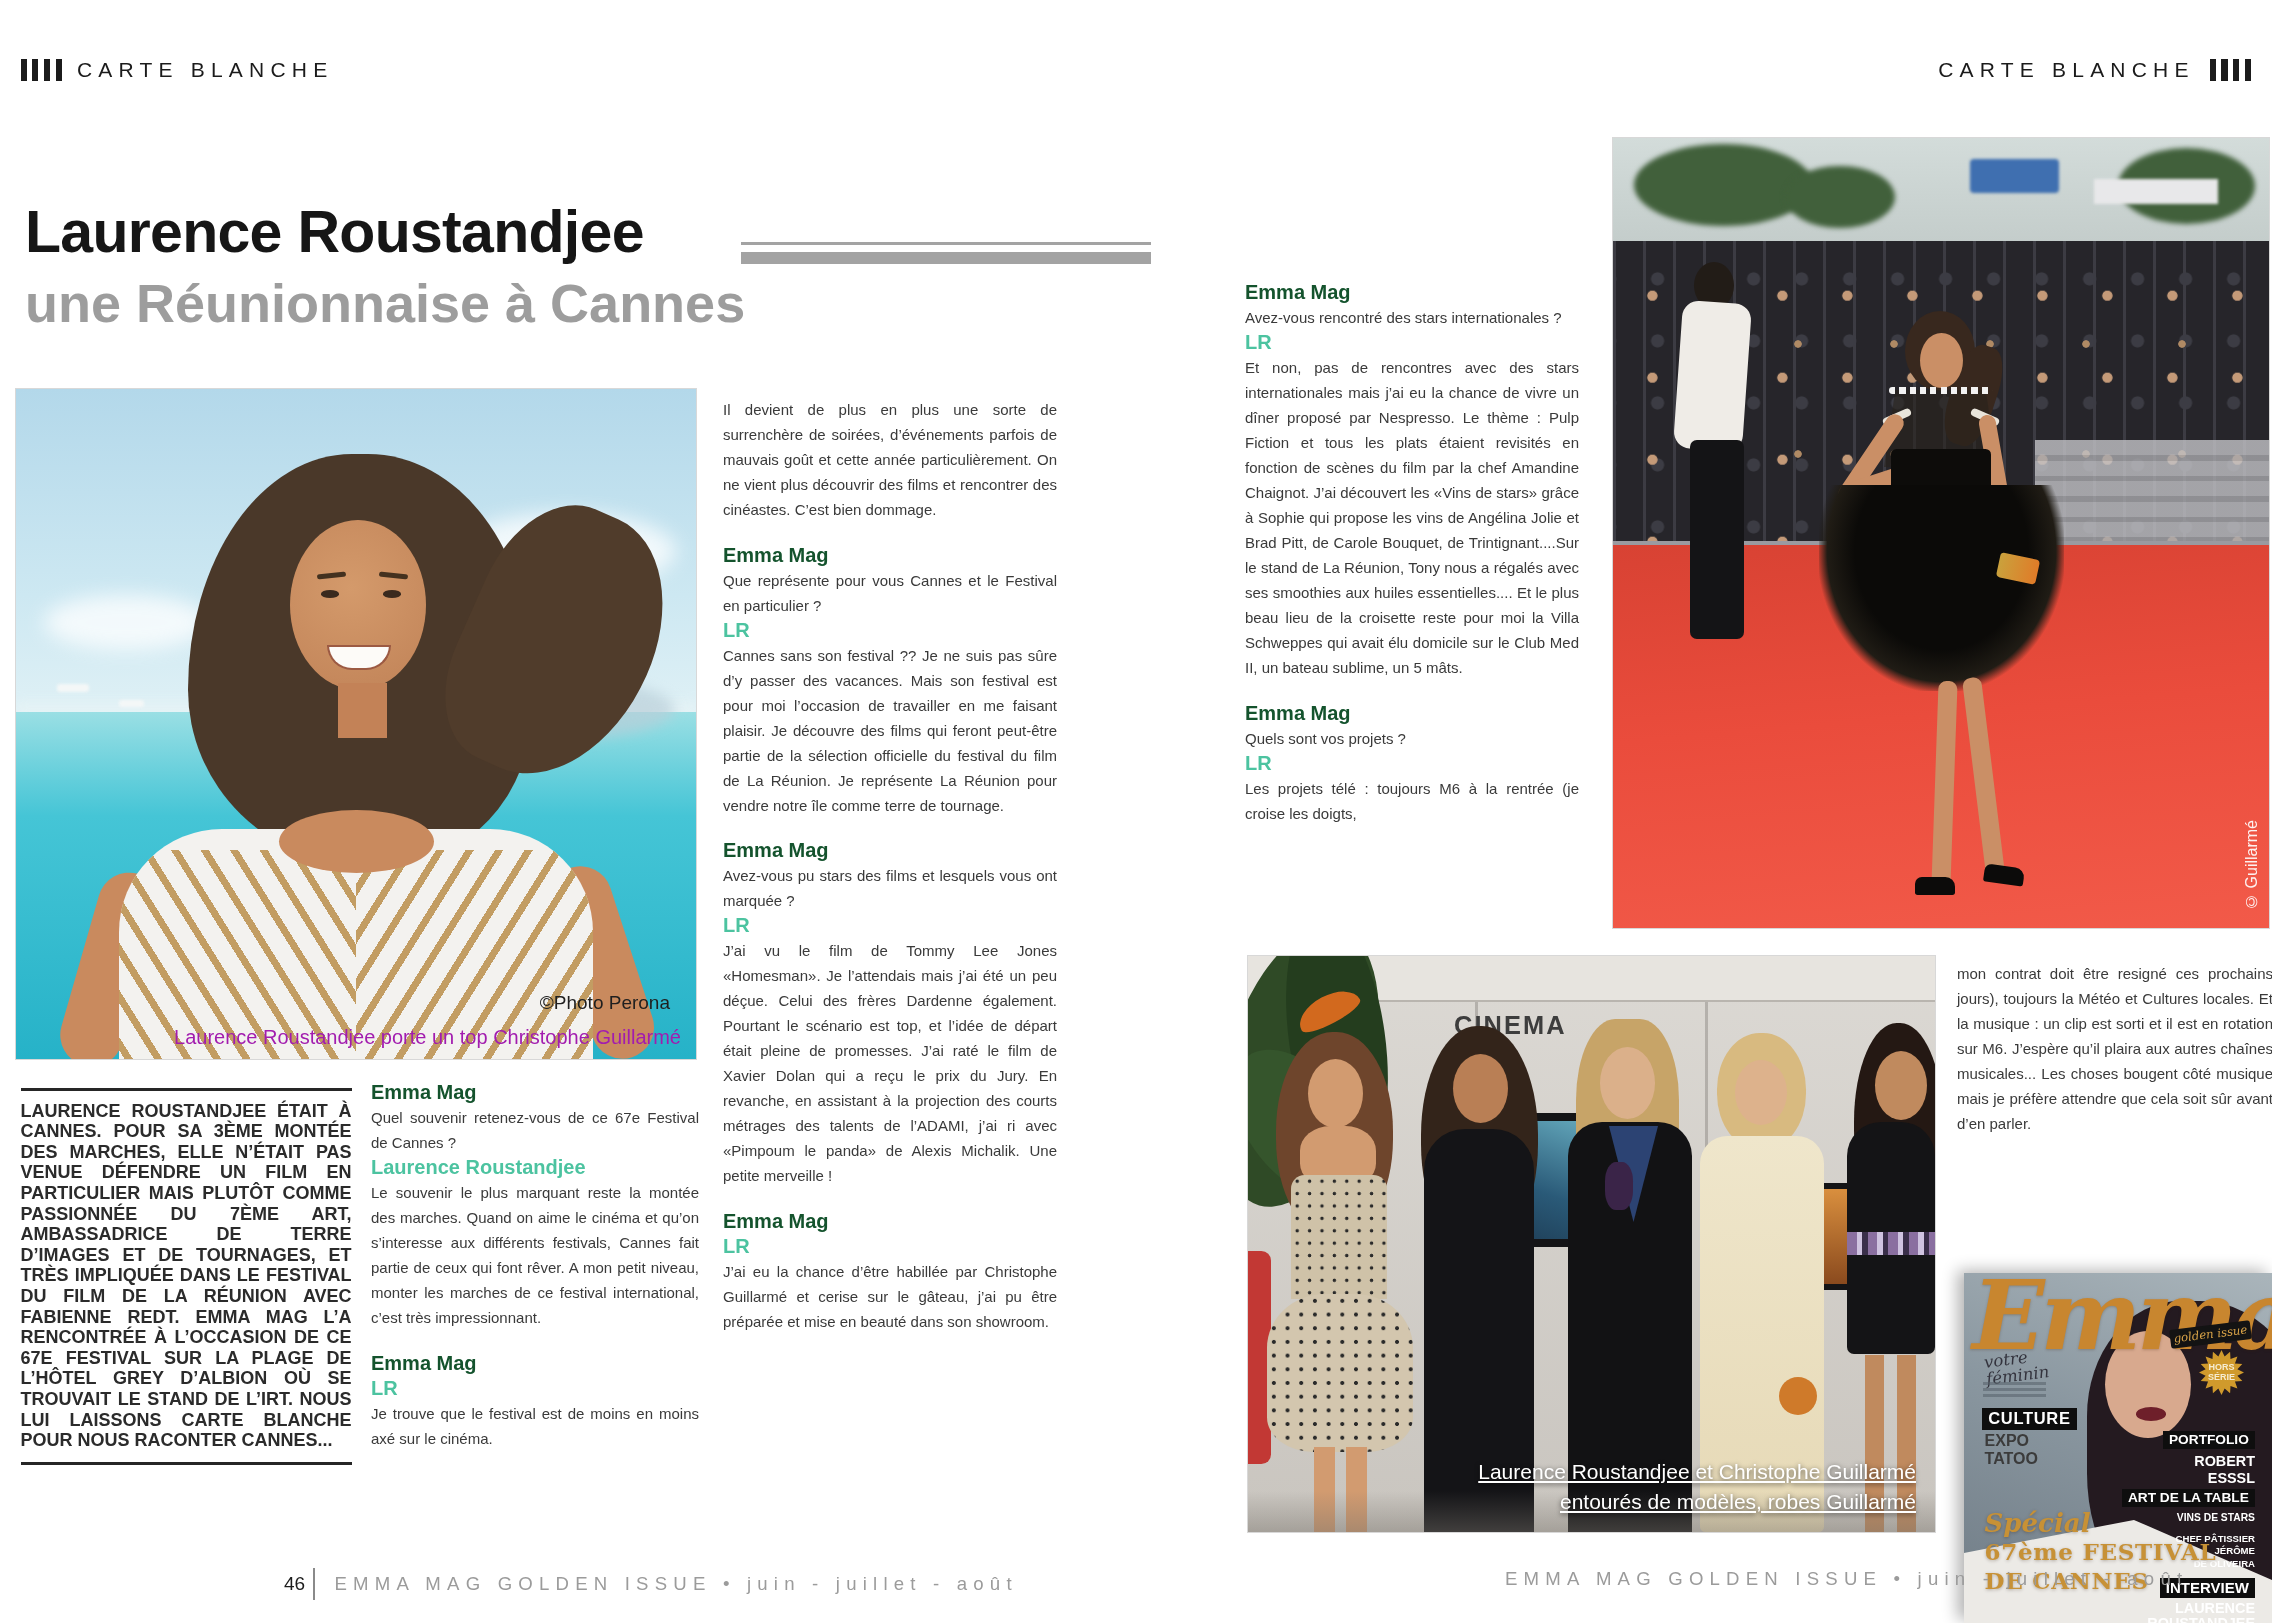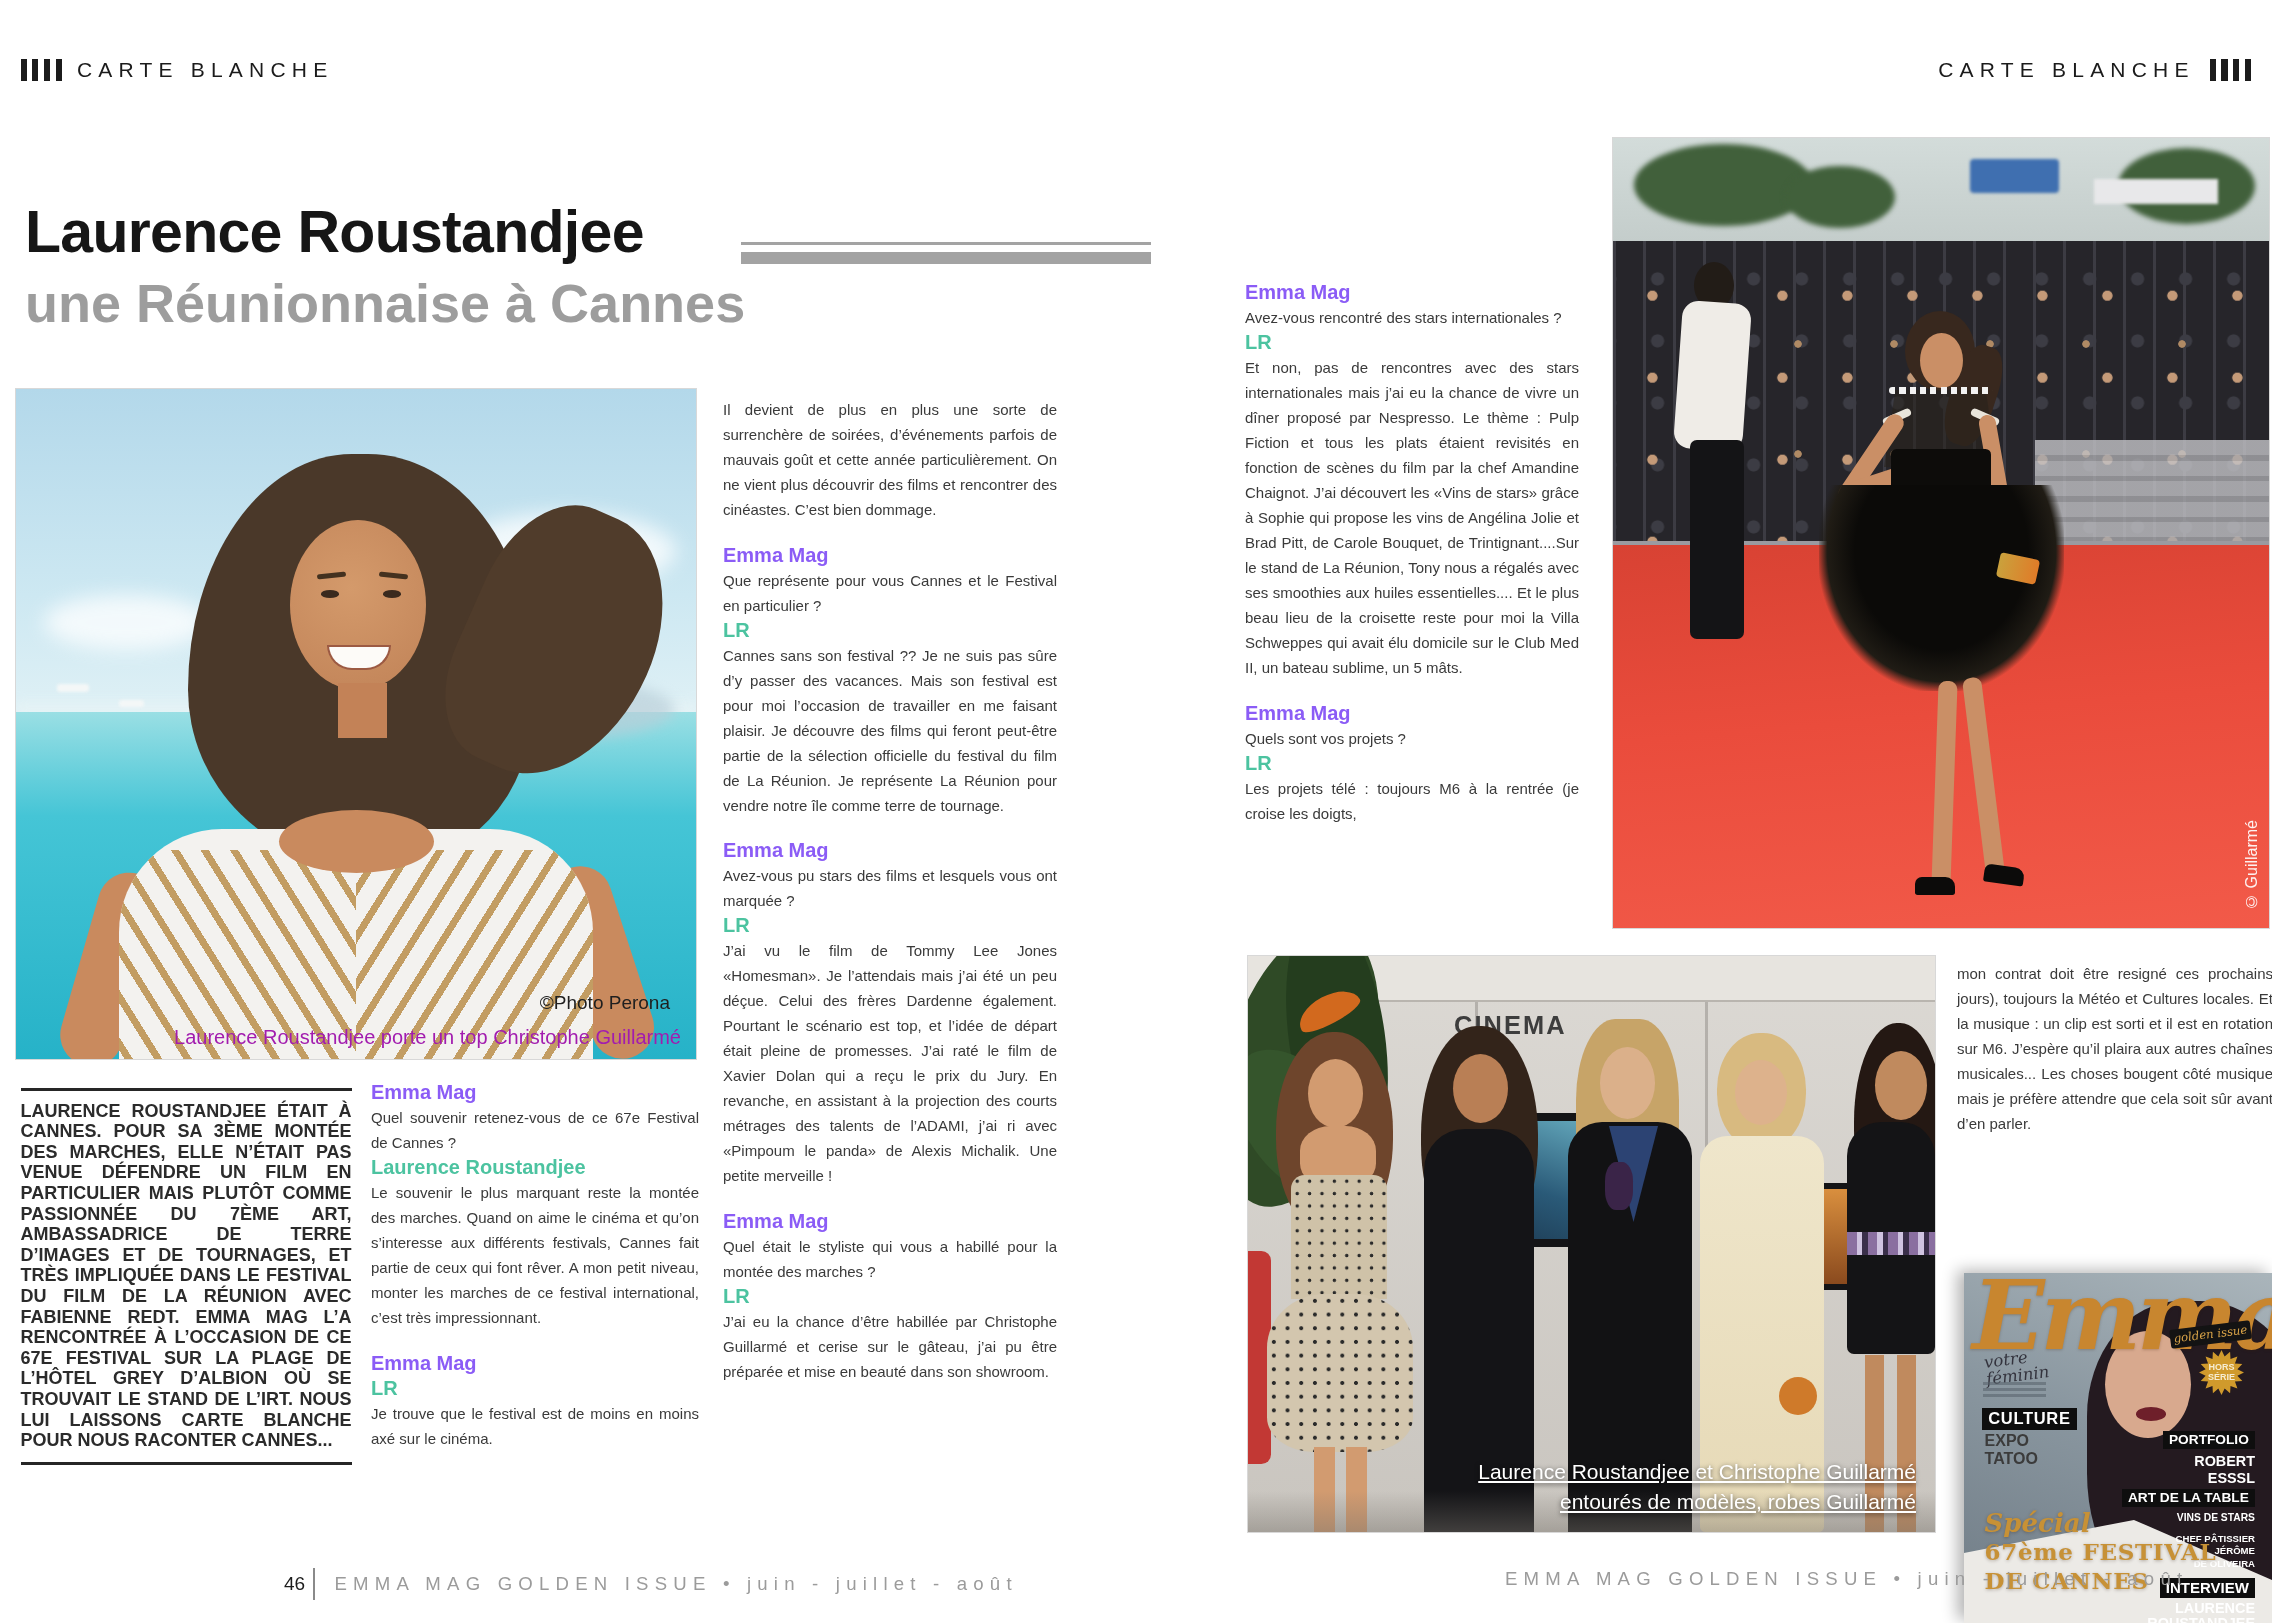--- a/index.html
+++ b/index.html
@@ -21,21 +21,21 @@
   
   .intro-col{position:absolute;left:20.6px;top:1088px;width:331px;border-top:3.4px solid #262626;border-bottom:3.4px solid #262626;padding:9.6px 0 11px;}
   .intro-col p{margin:0;font-size:18px;line-height:20.6px;font-weight:bold;color:#2b2b2b;text-align:justify;}
   
   .qacol{position:absolute;}
   .col2{left:371px;top:1080px;width:328px;}
   .col3{left:723px;top:397px;width:334px;}
   .col4{left:1245px;top:280px;width:334px;}
   .col5{left:1957px;top:961px;width:316px;}
   .qacol p{margin:0;font-size:15px;line-height:25px;}
-  .qa-speaker{font-weight:bold;color:#8b5cf6;font-size:20px !important;}
+  .qa-speaker{font-weight:bold;color:#14532d;font-size:20px !important;}
   .qa-speaker.gap{margin-top:20.6px !important;}
   .qa-q{color:#3a3a3a;text-align:justify;}
   .qa-label{font-weight:bold;color:#4cc3a0;font-size:20px !important;}
   .qa-ans{color:#3a3a3a;text-align:justify;}
   
   .photo{position:absolute;overflow:hidden;border:0.7px solid #d8d8d8;background:#eee;}
   
   .portrait{left:15px;top:388px;width:680px;height:670px;}
   .p-sky{position:absolute;left:0;top:0;width:100%;height:344px;background:linear-gradient(180deg,#b3d8ea 0%,#cde8f2 60%,#e2f2f6 100%);}
   .p-cloud{position:absolute;background:#ffffff;border-radius:50%;opacity:.75;filter:blur(9.6px);}
@@ -229,21 +229,20 @@
     <p class="qa-ans">Il devient de plus en plus une sorte de surrenchère de soirées, d’événements parfois de mauvais goût et cette année particulièrement. On ne vient plus découvrir des films et rencontrer des cinéastes. C’est bien dommage.</p>
     <p class="qa-speaker gap">Emma Mag</p>
     <p class="qa-q">Que représente pour vous Cannes et le Festival en particulier ?</p>
     <p class="qa-label">LR</p>
     <p class="qa-ans">Cannes sans son festival ?? Je ne suis pas sûre d’y passer des vacances. Mais son festival est pour moi l’occasion de travailler en me faisant plaisir. Je découvre des films qui feront peut-être partie de la sélection officielle du festival du film de La Réunion. Je représente La Réunion pour vendre notre île comme terre de tournage.</p>
     <p class="qa-speaker gap">Emma Mag</p>
     <p class="qa-q">Avez-vous pu stars des films et lesquels vous ont marquée ?</p>
     <p class="qa-label">LR</p>
     <p class="qa-ans">J’ai vu le film de Tommy Lee Jones «Homesman». Je l’attendais mais j’ai été un peu déçue. Celui des frères Dardenne également. Pourtant le scénario est top, et l’idée de départ était pleine de promesses. J’ai raté le film de Xavier Dolan qui a reçu le prix du Jury. En revanche, en assistant à la projection des courts métrages des talents de l’ADAMI, j’ai ri avec «Pimpoum le panda» de Alexis Michalik. Une petite merveille !</p>
     <p class="qa-speaker gap">Emma Mag</p>
-    <p class="qa-q">Quel était le styliste qui vous a habillé pour la montée des marches ?</p>
     <p class="qa-label">LR</p>
     <p class="qa-ans">J’ai eu la chance d’être habillée par Christophe Guillarmé et cerise sur le gâteau, j’ai pu être préparée et mise en beauté dans son showroom.</p>
   </div>
 
   <div class="qacol col4">
     <p class="qa-speaker">Emma Mag</p>
     <p class="qa-q">Avez-vous rencontré des stars internationales ?</p>
     <p class="qa-label">LR</p>
     <p class="qa-ans">Et non, pas de rencontres avec des stars internationales mais j’ai eu la chance de vivre un dîner proposé par Nespresso. Le thème : Pulp Fiction et tous les plats étaient revisités en fonction de scènes du film par la chef Amandine Chaignot. J’ai découvert les «Vins de stars» grâce à Sophie qui propose les vins de Angélina Jolie et Brad Pitt, de Carole Bouquet, de Trintignant....Sur le stand de La Réunion, Tony nous a régalés avec ses smoothies aux huiles essentielles.... Et le plus beau lieu de la croisette reste pour moi la Villa Schweppes qui avait élu domicile sur le Club Med II, un bateau sublime, un 5 mâts.</p>
     <p class="qa-speaker gap">Emma Mag</p>

